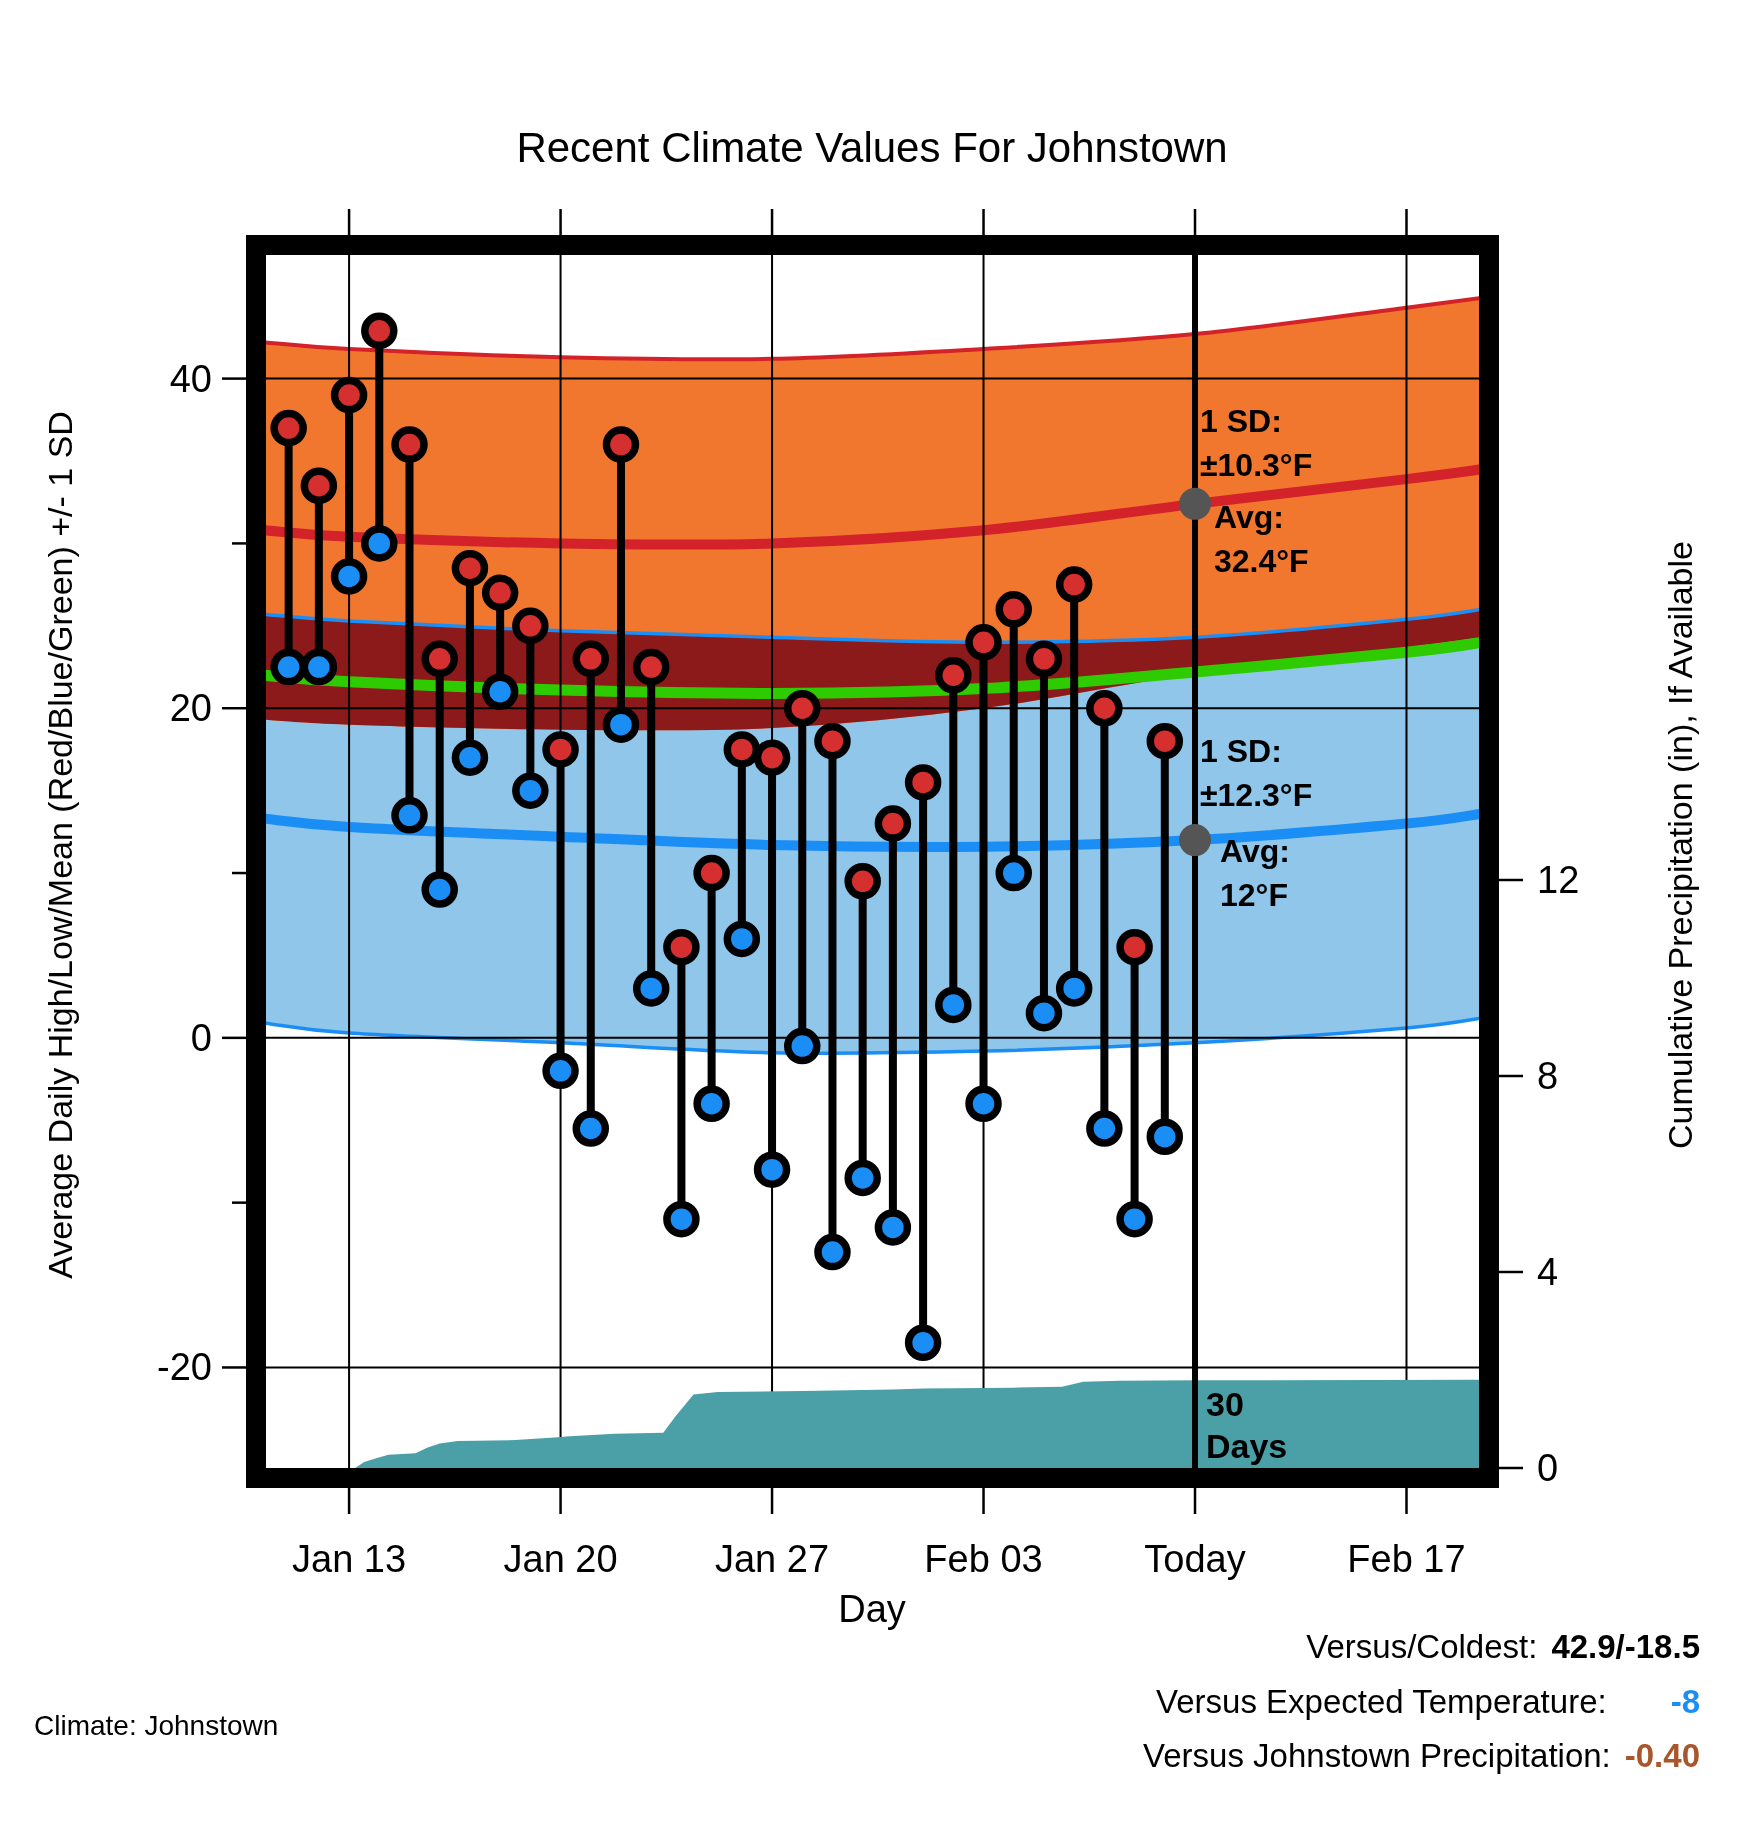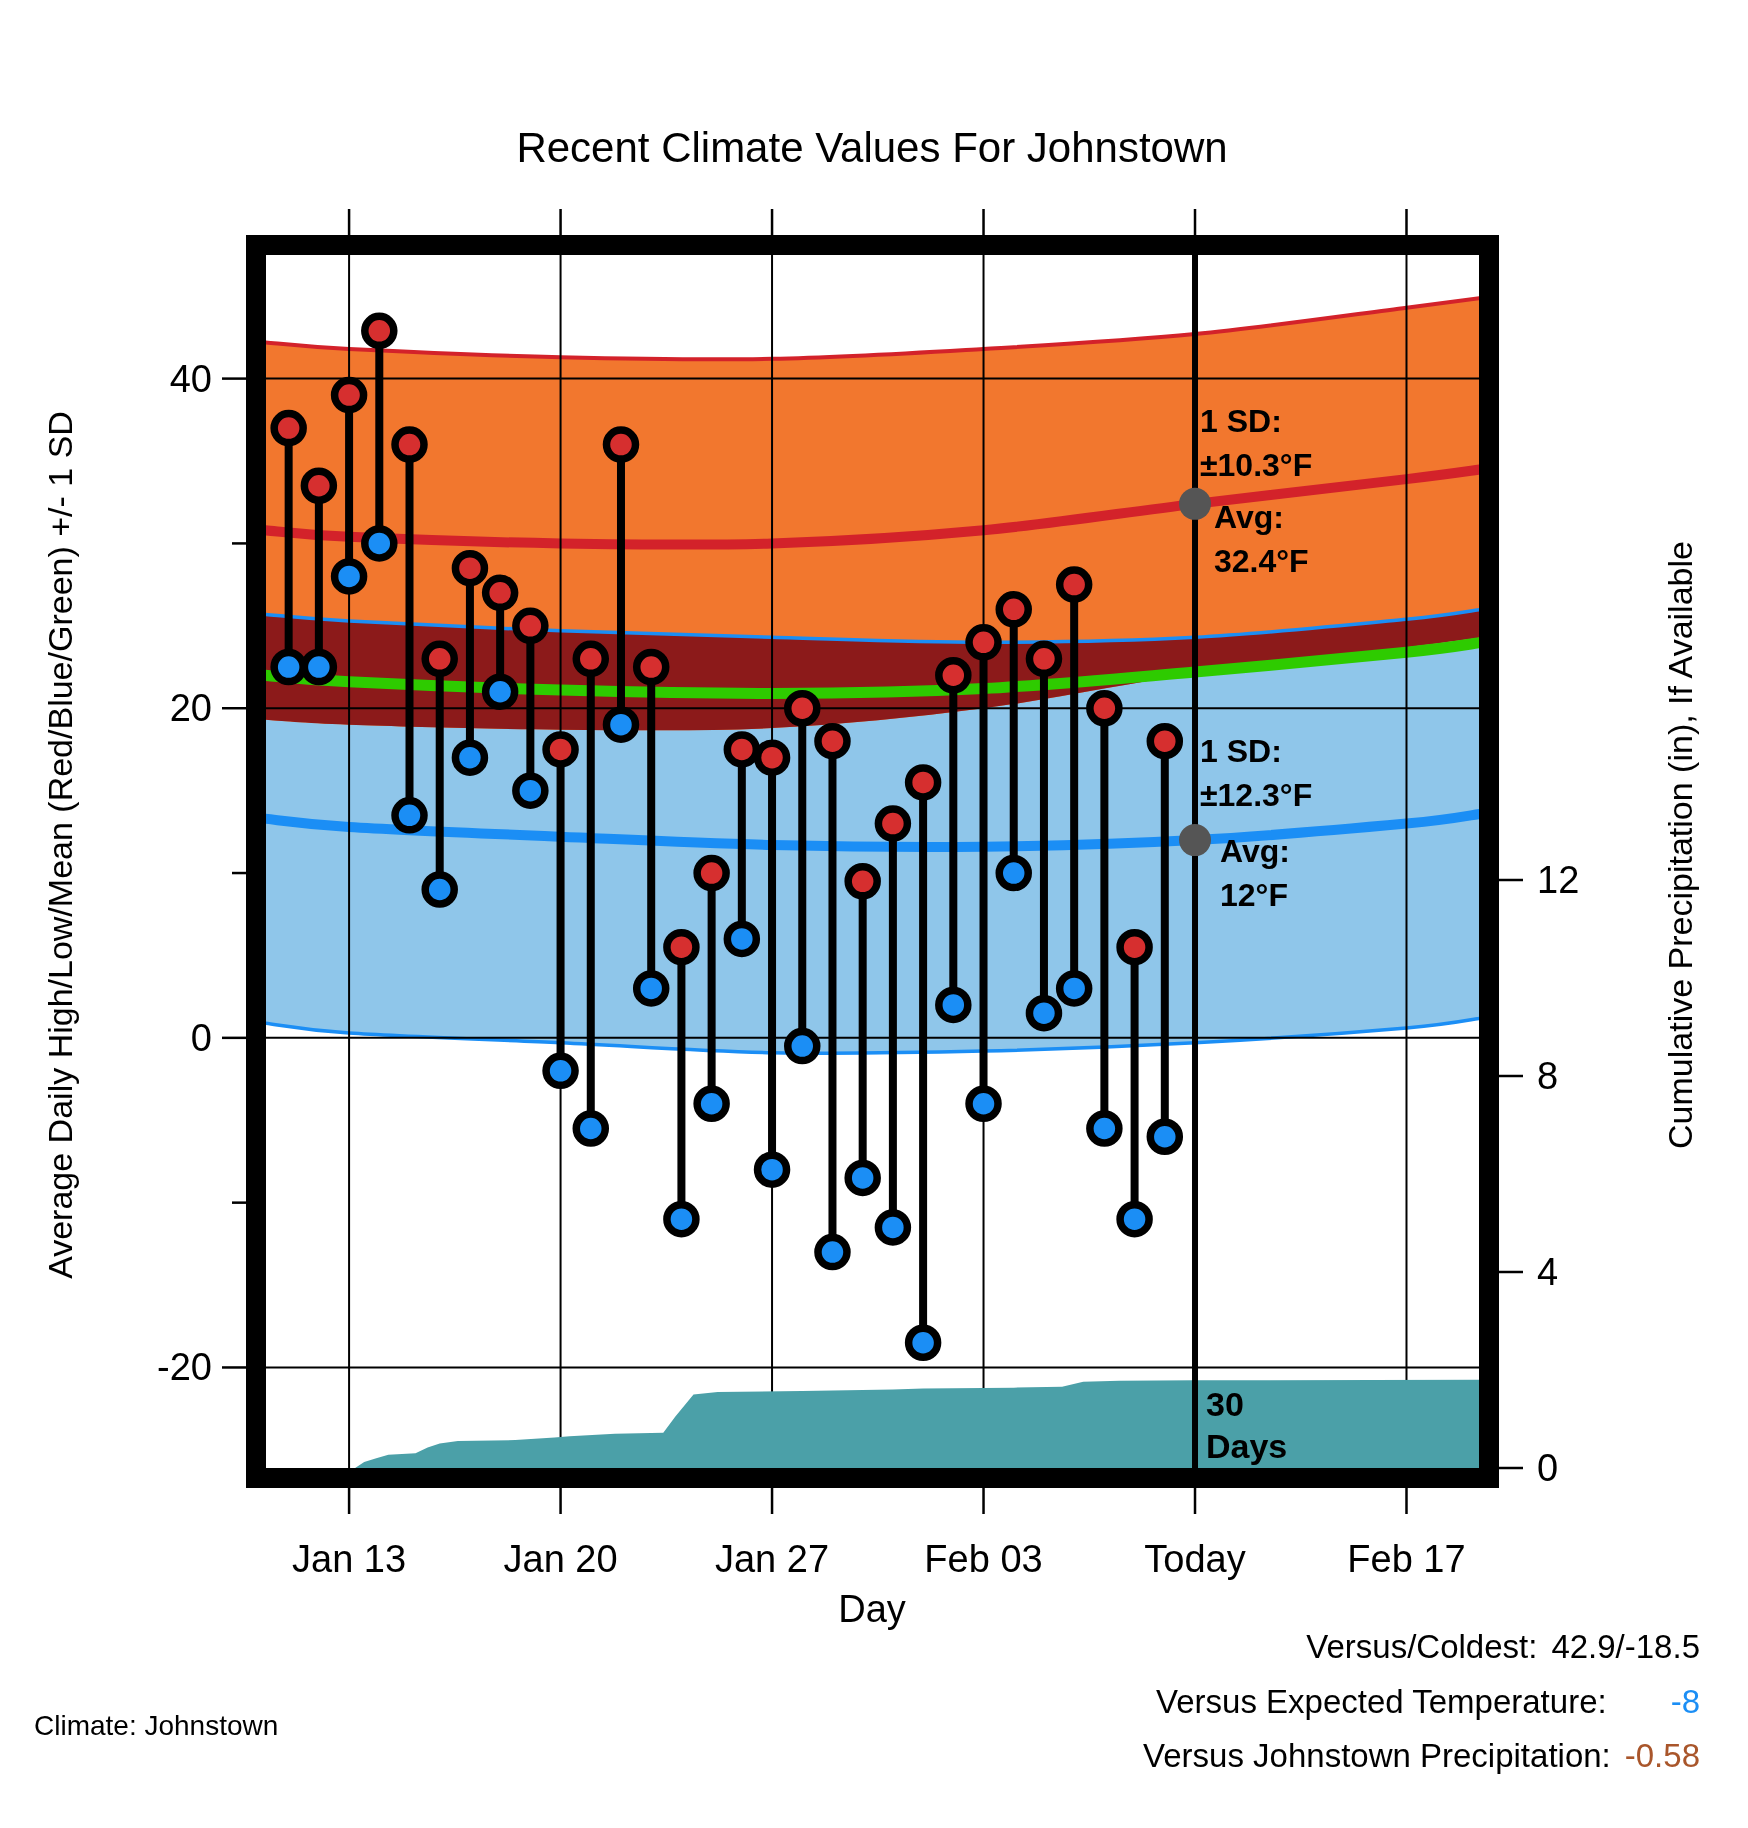--- a/index.html
+++ b/index.html
@@ -10,21 +10,21 @@
   .t-title{font-size:42px;}
   .t-num{font-size:38px;}
   .t-xtick{font-size:38px;}
   .t-axis{font-size:34px;}
   .t-xlabel{font-size:38px;}
   .t-ann{font-size:32px;font-weight:700;}
   .t-days{font-size:34px;font-weight:700;}
   .footer-left{position:absolute;left:34px;top:1630px;font-size:28px;line-height:38.5px;white-space:pre;}
   .summary{position:absolute;right:48px;top:1620px;text-align:right;font-size:33px;line-height:54.5px;}
   .summary .row{display:block;}
-  .summary .val{font-weight:400;margin-left:14px;}
+  .summary .val{font-weight:700;margin-left:14px;}
   .summary .gap-wide{margin-left:64px;}
 </style>
 </head>
 <body>
 
 <svg id="chart-svg" width="1748" height="1828" viewBox="0 0 1748 1828">
   <defs>
     <clipPath id="plotClip">
         <rect x="266" y="255" width="1213" height="1213"></rect>
       </clipPath>
@@ -289,14 +289,14 @@
   <div>Climate: Johnstown</div>
   <div>Station elevation: 227.2 m</div>
   
   
   
 </div>
 
 <div class="summary">
   <span class="row"><span>Versus/Coldest:</span><span class="val">42.9/-18.5</span></span>
   <span class="row"><span>Versus Expected Temperature:</span><span class="val gap-wide" id="vs-temp-val" style="color: rgb(27, 142, 245);">-8</span></span>
-  <span class="row"><span>Versus Johnstown Precipitation:</span><span class="val" id="vs-precip-val" style="color: rgb(169, 86, 43);">-0.58</span></span>
+  <span class="row"><span>Versus Johnstown Precipitation:</span><span class="val" id="vs-precip-val" style="color: rgb(169, 86, 43);">-0.40</span></span>
 </div>
 
 </body></html>

